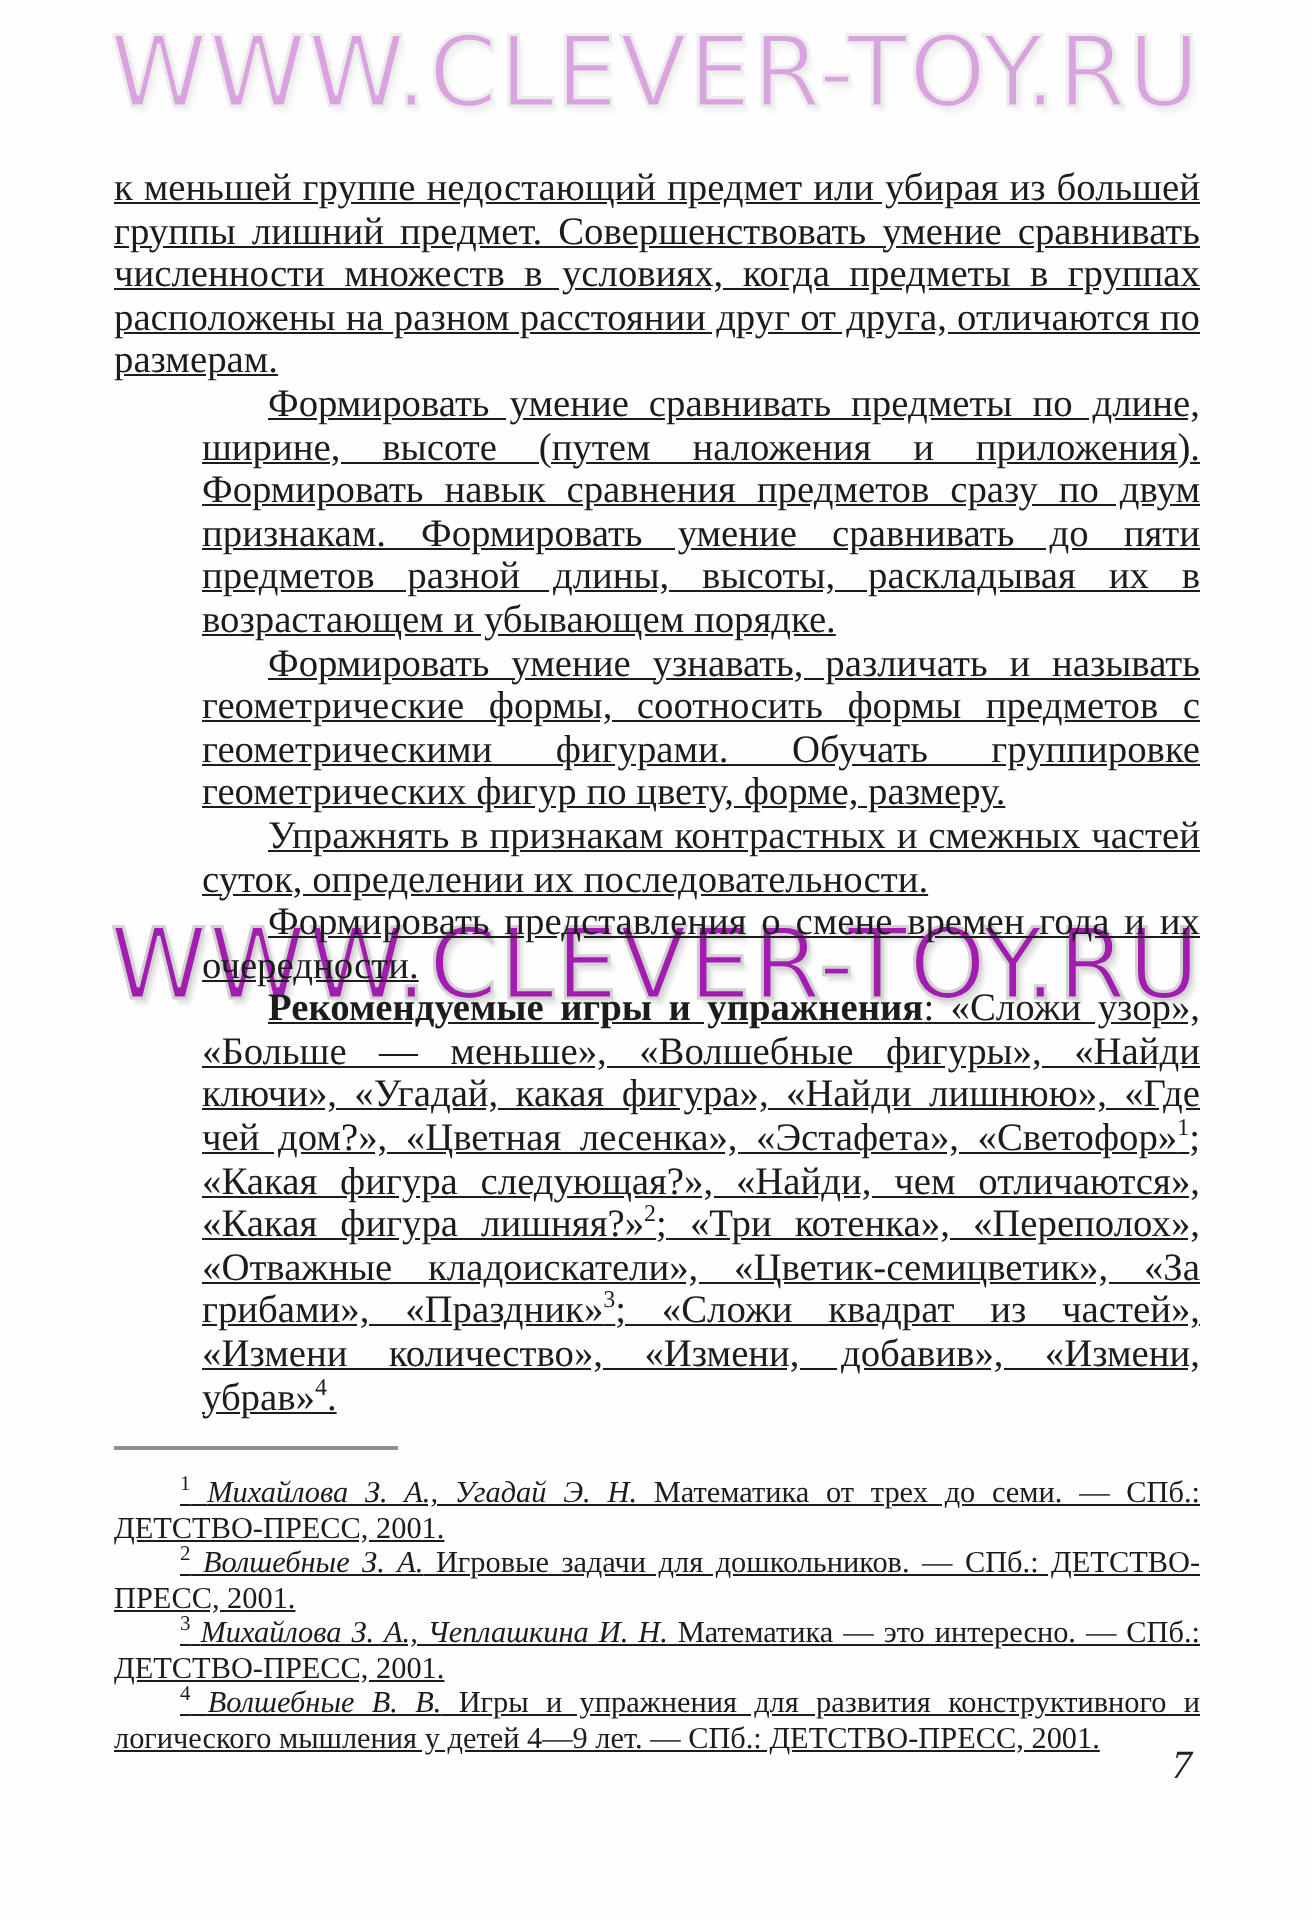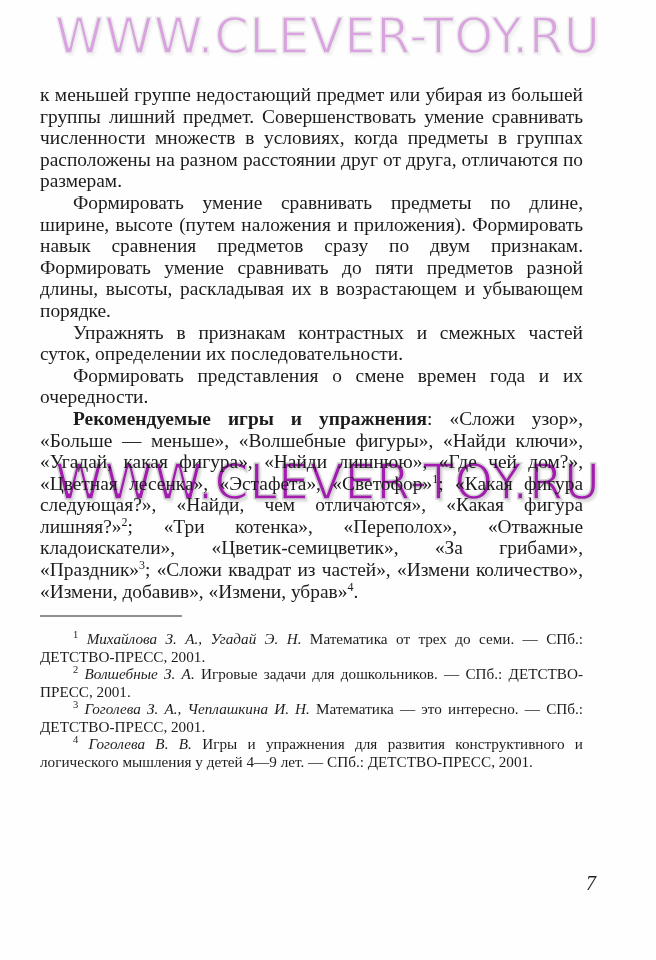--- a/index.html
+++ b/index.html
@@ -30,33 +30,34 @@
     -webkit-text-stroke: 1.5px #d2d2d2;
     text-shadow: 2px 3px 2px rgba(175,175,175,0.35);
     z-index: 0;
     user-select: none;
   }
   .watermark.top { top: 8px; opacity: 0.4; }
   .watermark.mid { top: 454px; }
   
   .content {
     position: absolute;
-    left: 40px;
+    left: 57px;
     top: 84px;
     width: 543px;
     z-index: 1;
+    text-decoration: underline;
   }
   .para {
     margin: 0;
     font-size: 19.4px;
     line-height: 21.6px;
     text-align: justify;
     hyphens: auto;
   }
-  .para.ind { text-indent: 33px; }
+  .para.ind { text-indent: 33px; margin-left: 44px; }
   .para b { font-weight: bold; }
   sup.ref {
     font-size: 12px;
     line-height: 0;
     vertical-align: super;
   }
   
   .footnotes {
     margin-top: 13px;
     z-index: 1;
@@ -92,29 +93,30 @@
 <body>
 
 <div class="page">
 
   <div class="watermark top">WWW.CLEVER-TOY.RU</div>
   <div class="watermark mid">WWW.CLEVER-TOY.RU</div>
 
   <div class="content">
     <p class="para">к меньшей группе недостающий предмет или убирая из большей группы лишний предмет. Совершенствовать умение сравнивать численности множеств в условиях, когда предметы в группах расположены на разном расстоянии друг от друга, отличаются по размерам.</p>
     <p class="para ind">Формировать умение сравнивать предметы по длине, ширине, высоте (путем наложения и приложения). Формировать навык сравнения предметов сразу по двум признакам. Формировать умение сравнивать до пяти предметов разной длины, высоты, раскладывая их в возрастающем и убывающем порядке.</p>
+    <p class="para ind">Формировать умение узнавать, различать и называть геометрические формы, соотносить формы предметов с геометрическими фигурами. Обучать группировке геометрических фигур по цвету, форме, размеру.</p>
     <p class="para ind">Упражнять в признакам контрастных и смежных частей суток, определении их последовательности.</p>
     <p class="para ind">Формировать представления о смене времен года и их очередности.</p>
 
     <p class="para ind"><b>Рекомендуемые игры и упражнения</b><span>: «Сложи узор», «Больше — меньше», «Волшебные фигуры», «Найди ключи», «Угадай, какая фигура», «Найди лишнюю», «Где чей дом?», «Цветная лесенка», «Эстафета», «Светофор»</span><sup class="ref">1</sup><span>; «Какая фигура следующая?», «Найди, чем отличаются», «Какая фигура лишняя?»</span><sup class="ref">2</sup><span>; «Три котенка», «Переполох», «Отважные кладоискатели», «Цветик-семицветик», «За грибами», «Праздник»</span><sup class="ref">3</sup><span>; «Сложи квадрат из частей», «Измени количество», «Измени, добавив», «Измени, убрав»</span><sup class="ref">4</sup><span>.</span></p>
 
     <div class="footnotes">
       <div class="fn-rule"></div>
       <p class="fn"><sup class="ref">1</sup> <i>Михайлова З. А., Угадай Э. Н.</i><span> Математика от трех до семи. — СПб.: ДЕТСТВО-ПРЕСС, 2001.</span></p>
       <p class="fn"><sup class="ref">2</sup> <i>Волшебные З. А.</i><span> Игровые задачи для дошкольников. — СПб.: ДЕТСТВО-ПРЕСС, 2001.</span></p>
-      <p class="fn"><sup class="ref">3</sup> <i>Гоголева З. А., Чеплашкина И. Н.</i><span> Математика — это интересно. — СПб.: ДЕТСТВО-ПРЕСС, 2001.</span></p>
-      <p class="fn"><sup class="ref">4</sup> <i>Гоголева В. В.</i><span> Игры и упражнения для развития конструктивного и логического мышления у детей 4—9 лет. — СПб.: ДЕТСТВО-ПРЕСС, 2001.</span></p>
+      <p class="fn"><sup class="ref">3</sup> <i>Михайлова З. А., Чеплашкина И. Н.</i><span> Математика — это интересно. — СПб.: ДЕТСТВО-ПРЕСС, 2001.</span></p>
+      <p class="fn"><sup class="ref">4</sup> <i>Волшебные В. В.</i><span> Игры и упражнения для развития конструктивного и логического мышления у детей 4—9 лет. — СПб.: ДЕТСТВО-ПРЕСС, 2001.</span></p>
     </div>
   </div>
 
   <div class="page-number">7</div>
 
 </div>
 
 </body></html>

